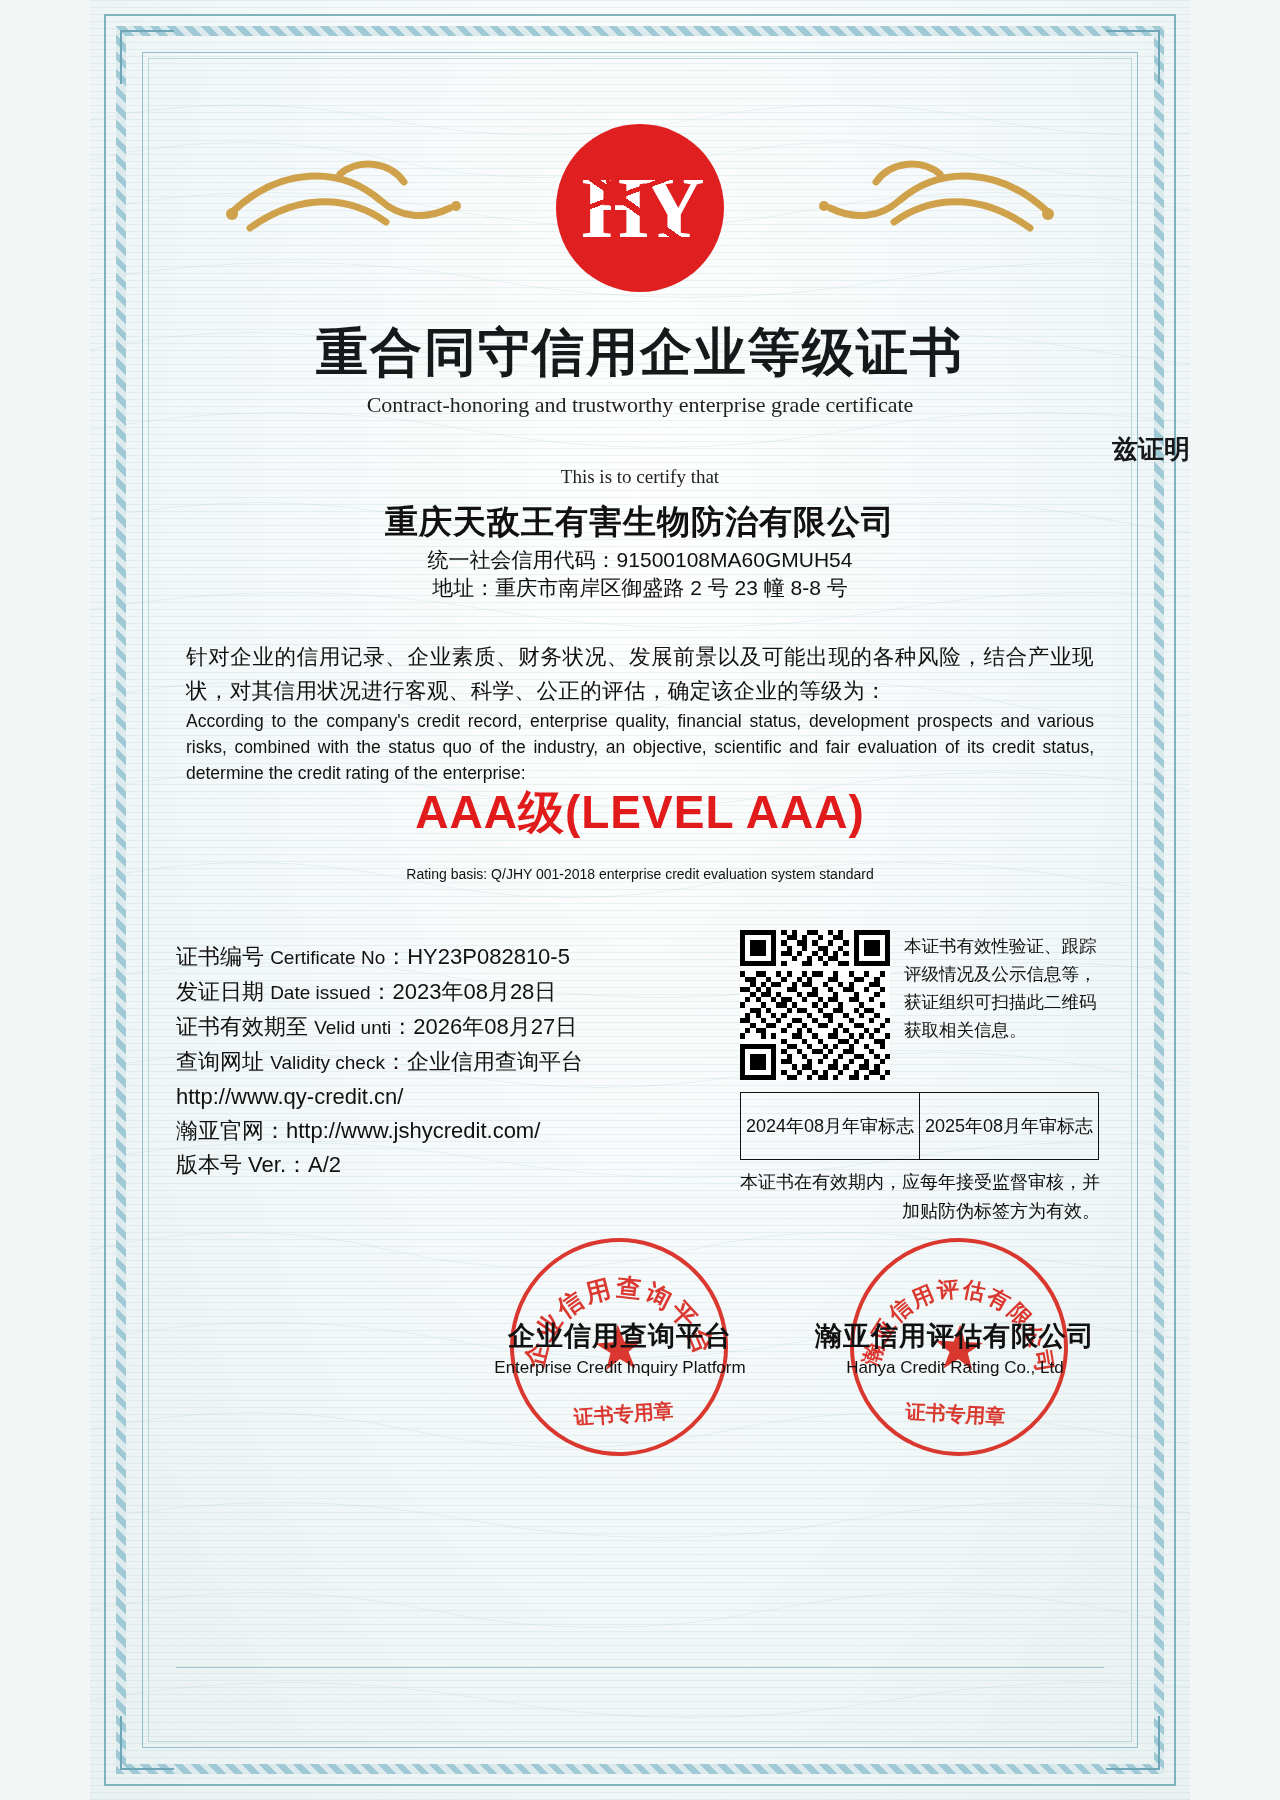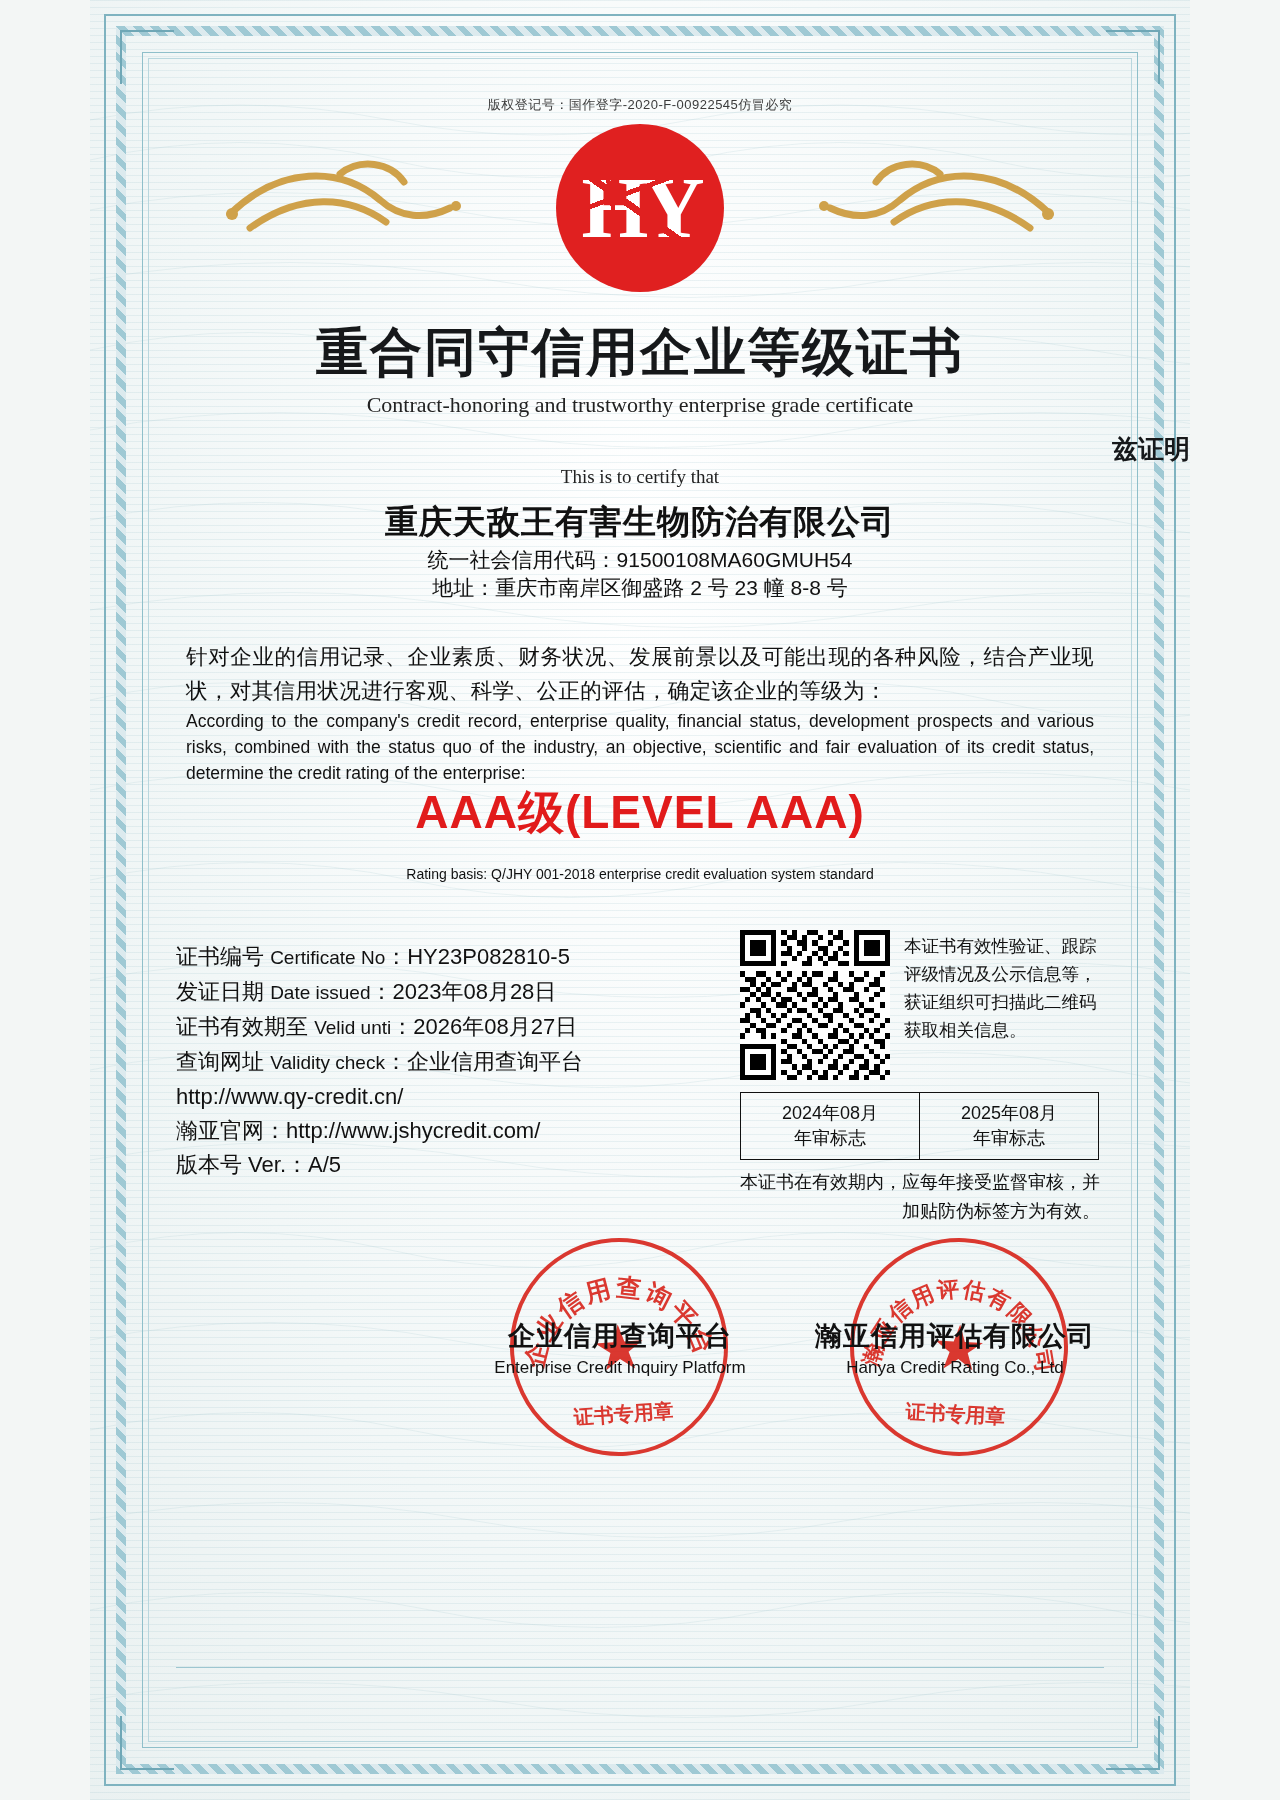--- a/index.html
+++ b/index.html
@@ -149,21 +149,21 @@
   .qr svg{display:block;}
   .qr-note{
     position:absolute;left:164px;top:2px;width:196px;
     font-size:17.5px;line-height:28px;color:#111;
   }
   .stamp-boxes{
     position:absolute;top:162px;left:0;display:flex;gap:0;
   }
   .stamp-box{
     width:178px;height:66px;border:1.5px solid #111;
-    display:flex;flex-direction:column;align-items:center;justify-content:center;
+    display:flex;flex-direction:row;align-items:center;justify-content:center;
     font-size:18px;color:#111;line-height:25px;
   }
   .stamp-box + .stamp-box{border-left:none;}
   .annual-note{
     position:absolute;top:238px;left:0;width:360px;
     font-size:18px;line-height:29px;color:#111;text-align:right;
   }
 
   .seals{
     position:absolute;top:1238px;left:0;right:0;height:220px;
@@ -234,21 +234,20 @@
 
   <div class="border-outer"></div>
   <div class="border-mid"></div>
   <div class="border-inner"></div>
   <div class="border-inner2"></div>
   <div class="corner tl"></div>
   <div class="corner tr"></div>
   <div class="corner bl"></div>
   <div class="corner br"></div>
 
-  <div class="copyright">版权登记号：国作登字-2020-F-00922545仿冒必究</div>
 
   <div class="logo-row">
     <svg class="flourish" width="330" height="120" viewBox="0 0 330 120">
       <g fill="none" stroke="#d2a martin"></g>
       <g fill="none" stroke="#cfa14a" stroke-width="7" stroke-linecap="round">
         <path d="M10,66 C60,18 120,18 160,52 C180,70 205,72 230,60"></path>
         <path d="M30,80 C80,44 130,48 166,74"></path>
         <path d="M120,26 C140,10 170,14 184,34"></path>
       </g>
       <g fill="#cfa14a">
@@ -307,21 +306,21 @@
     <div>
       <span>证书有效期至</span>
       <span class="lbl-en">Velid unti</span><span>：2026年08月27日</span>
     </div>
     <div>
       <span>查询网址</span>
       <span class="lbl-en">Validity check</span><span>：企业信用查询平台</span>
     </div>
     <div class="url">http://www.qy-credit.cn/</div>
     <div>瀚亚官网：http://www.jshycredit.com/</div>
-    <div>版本号 Ver.：A/5</div>
+    <div>版本号 Ver.：A/2</div>
   </div>
 
   <div class="qr-area">
     <div class="qr">
       <svg width="150" height="150" viewBox="0 0 29 29" shape-rendering="crispEdges">
         <rect width="29" height="29" fill="#fff"></rect>
         <g fill="#000">
           <rect x="0" y="0" width="7" height="1"></rect>
             <rect x="0" y="6" width="7" height="1"></rect>
           <rect x="0" y="0" width="1" height="7"></rect>

